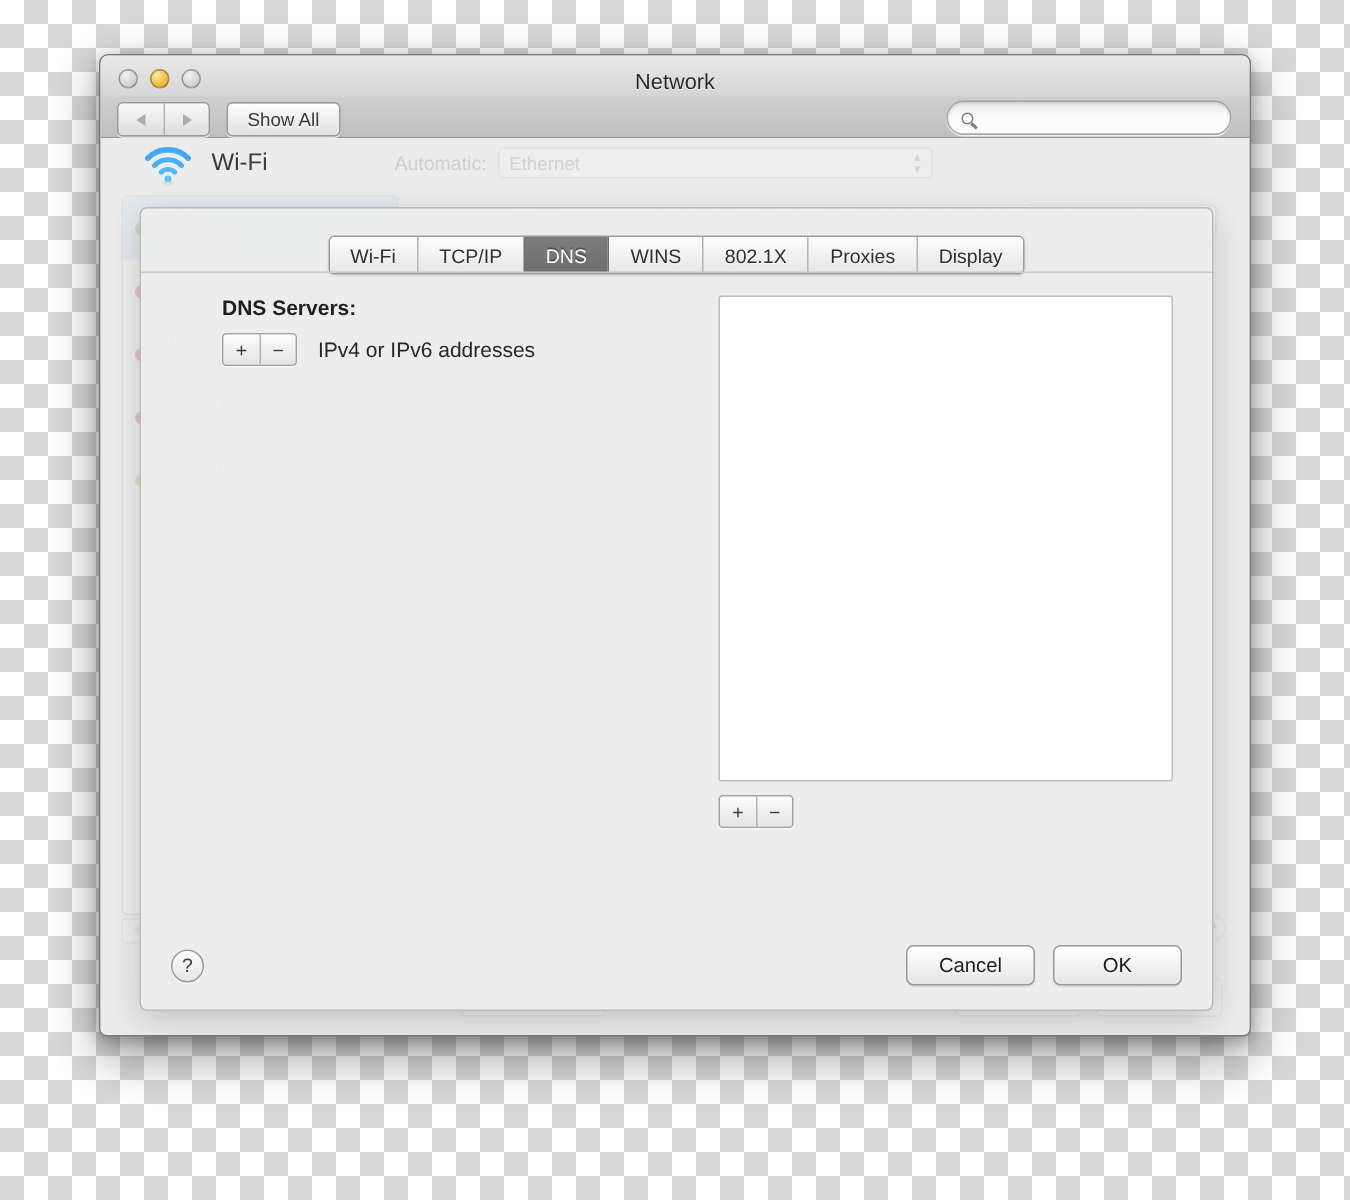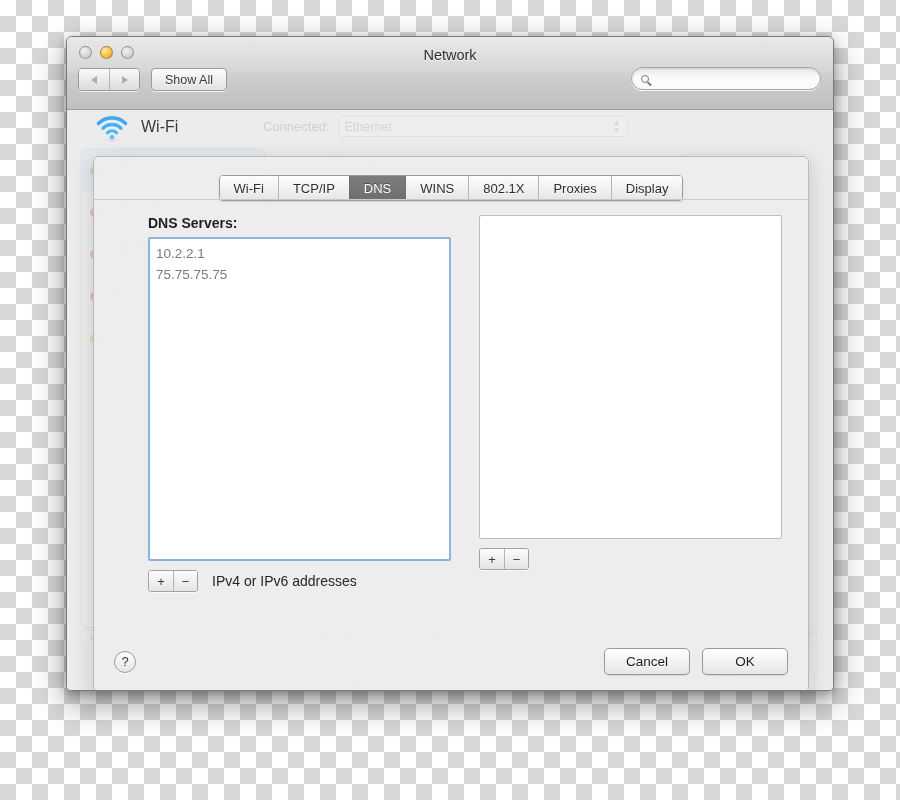--- a/index.html
+++ b/index.html
@@ -30,21 +30,21 @@
     width: 768px; height: 655px;
     border-radius: 6px 6px 5px 5px;
     background: #ececec;
     box-shadow: 0 12px 34px rgba(0,0,0,.40), 0 3px 10px rgba(0,0,0,.26);
     overflow: hidden;
     border: 1px solid #7a7a7a;
   }
 
   
   .titlebar {
-    height: 73px;
+    height: 55px;
     background: linear-gradient(to bottom, #e9e9e9 0%, #d6d6d6 48%, #cfcfcf 52%, #bfbfbf 100%);
     border-bottom: 1px solid #9b9b9b;
     position: relative;
   }
   .lights { position: absolute; left: 12px; top: 9px; display: flex; gap: 8px; }
   .light {
     width: 13px; height: 13px; border-radius: 50%;
     border: 1px solid rgba(0,0,0,.30);
   }
   .light.inactive { background: radial-gradient(circle at 35% 30%, #f2f2f2, #cfcfcf 70%, #b9b9b9); }
@@ -364,21 +364,21 @@
       <span class="mag"></span>
       <input class="search-input" type="text" value="" placeholder="" style="">
     </div>
   </div>
 
   <div class="body-area">
 
     <div class="bg-pane">
 
       <div class="bg-loc">
-        <span>Connected:</span>
+        <span>Automatic:</span>
         <span class="bg-loc-menu">
           <span>Ethernet</span>
           <span class="arrows">▲<br>▼</span>
         </span>
       </div>
 
       <div class="bg-sidebar">
         <div class="bg-srv sel">
           <span class="bg-dot" style="background:#5fbd5f"></span>
           <span class="bg-srv-txt">
@@ -476,24 +476,20 @@
         </div>
       </div>
 
       <div class="sheet-line"></div>
 
       <div class="cols">
         <div class="cols-inner">
 
           <div class="col">
             <div class="col-title">DNS Servers:</div>
-            <div class="listbox focused">
-              <div class="list-item">10.2.2.1</div>
-              <div class="list-item">75.75.75.75</div>
-            </div>
             <div class="col-foot">
               <div class="pm-group">
                 <div class="pm-btn">+</div>
                 <div class="pm-btn">−</div>
               </div>
               <div class="hint">IPv4 or IPv6 addresses</div>
             </div>
           </div>
 
           <div class="col right">

